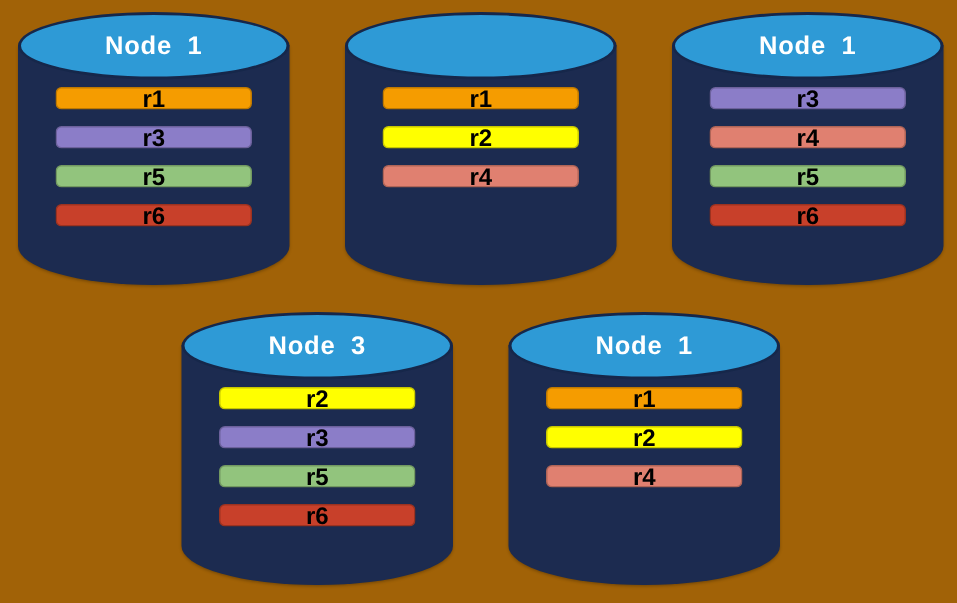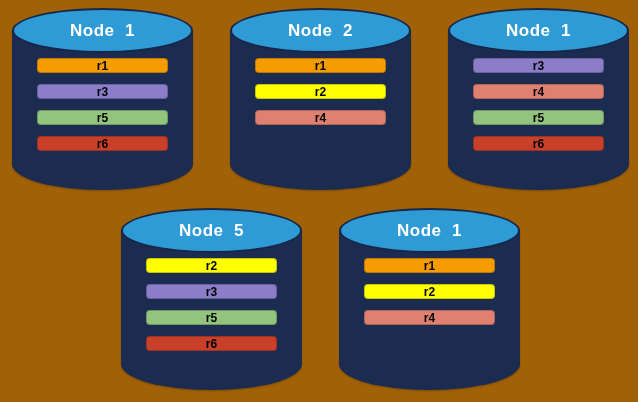--- a/index.html
+++ b/index.html
@@ -69,21 +69,21 @@
     left: 25px;
     top: 50px;
     width: 131px;
   }
   .replica {
     height: 15px;
     line-height: 15px;
     margin-bottom: 11px;
     border-radius: 4px;
     text-align: center;
-    font-size: 12px;
+    font-size: 16px;
     font-weight: bold;
     color: #000000;
     border: 1px solid rgba(0,0,0,0.22);
     box-sizing: border-box;
   }
 
   
   .pos-n1 { left: 12px;  top: 8px;   }
   .pos-n2 { left: 230px; top: 8px;   }
   .pos-n3 { left: 448px; top: 8px;   }
@@ -102,42 +102,41 @@
       <div class="replicas">
         <div class="replica" style="background: rgb(245, 156, 0);">r1</div>
         <div class="replica" style="background: rgb(139, 125, 200);">r3</div>
         <div class="replica" style="background: rgb(146, 196, 125);">r5</div>
         <div class="replica" style="background: rgb(200, 64, 42);">r6</div>
       </div>
     </div>
     <div class="node pos-n2">
       <div class="node-body"></div>
       <div class="node-top"></div>
-      <div class="node-title">Node  2</div>
       <div class="replicas">
         <div class="replica" style="background: rgb(245, 156, 0);">r1</div>
         <div class="replica" style="background: rgb(255, 255, 0);">r2</div>
         <div class="replica" style="background: rgb(224, 128, 112);">r4</div>
       </div>
     </div>
     <div class="node pos-n3">
       <div class="node-body"></div>
       <div class="node-top"></div>
       <div class="node-title">Node  1</div>
       <div class="replicas">
         <div class="replica" style="background: rgb(139, 125, 200);">r3</div>
         <div class="replica" style="background: rgb(224, 128, 112);">r4</div>
         <div class="replica" style="background: rgb(146, 196, 125);">r5</div>
         <div class="replica" style="background: rgb(200, 64, 42);">r6</div>
       </div>
     </div>
     <div class="node pos-n4">
       <div class="node-body"></div>
       <div class="node-top"></div>
-      <div class="node-title">Node  5</div>
+      <div class="node-title">Node  3</div>
       <div class="replicas">
         <div class="replica" style="background: rgb(255, 255, 0);">r2</div>
         <div class="replica" style="background: rgb(139, 125, 200);">r3</div>
         <div class="replica" style="background: rgb(146, 196, 125);">r5</div>
         <div class="replica" style="background: rgb(200, 64, 42);">r6</div>
       </div>
     </div>
     <div class="node pos-n5">
       <div class="node-body"></div>
       <div class="node-top"></div>

